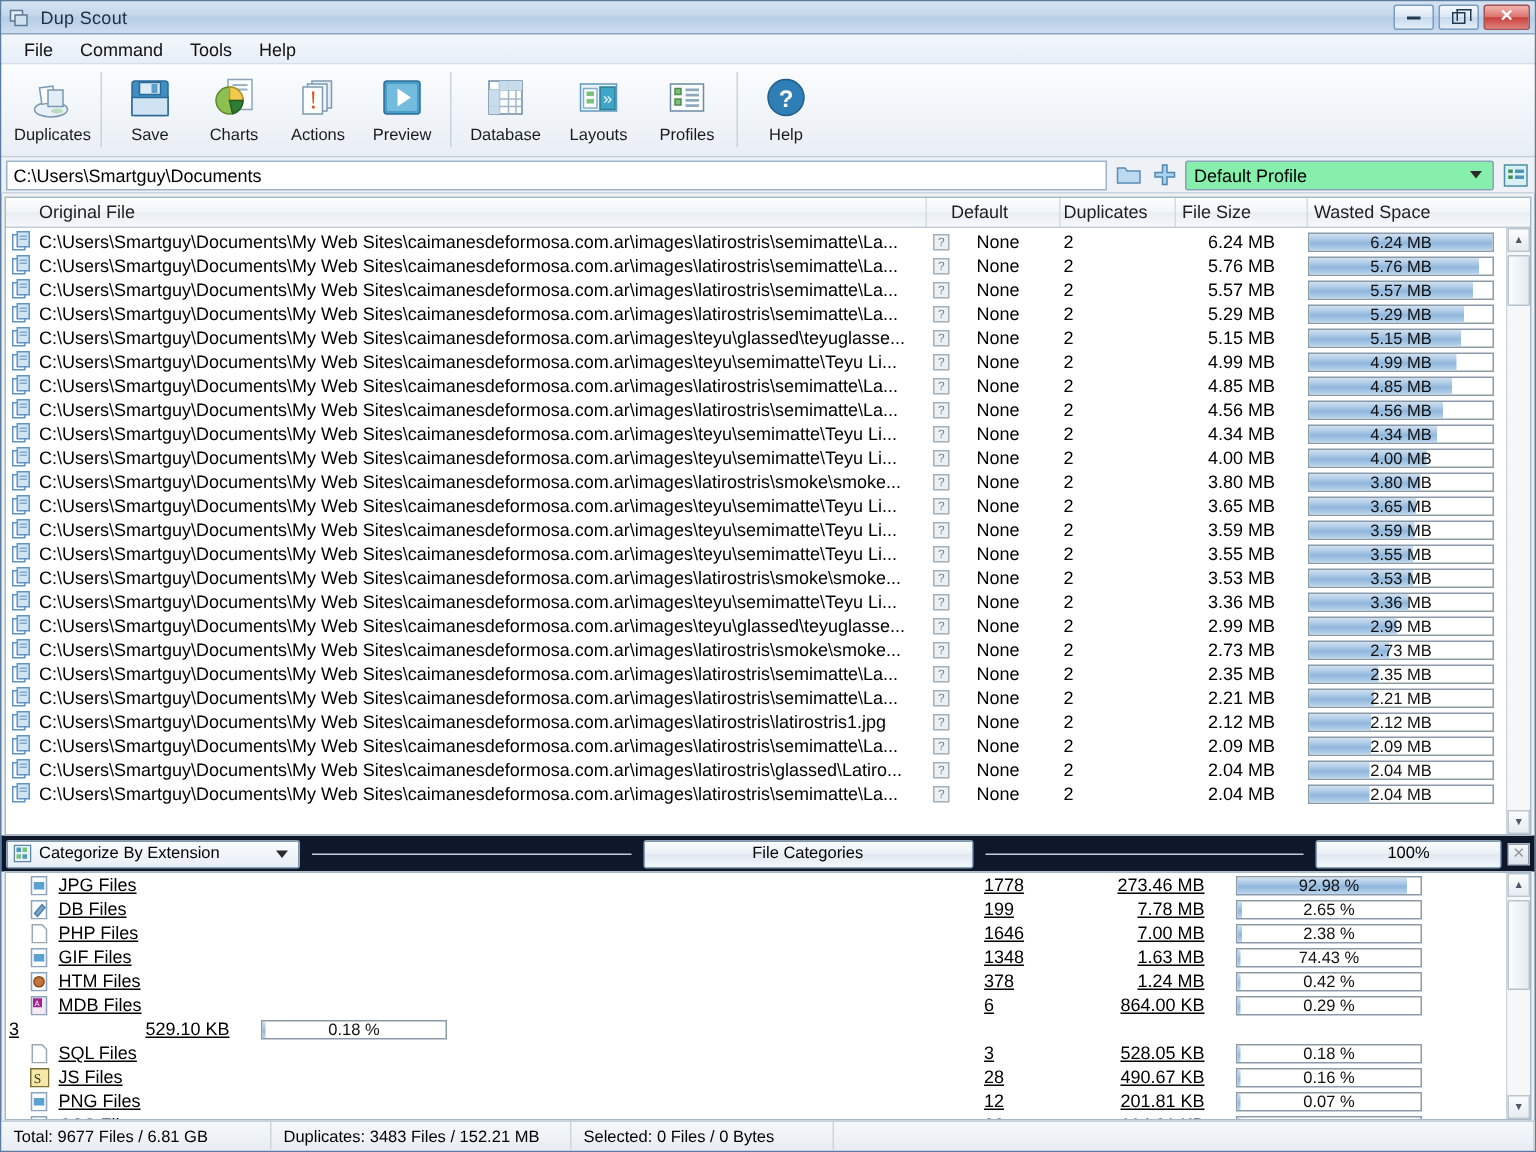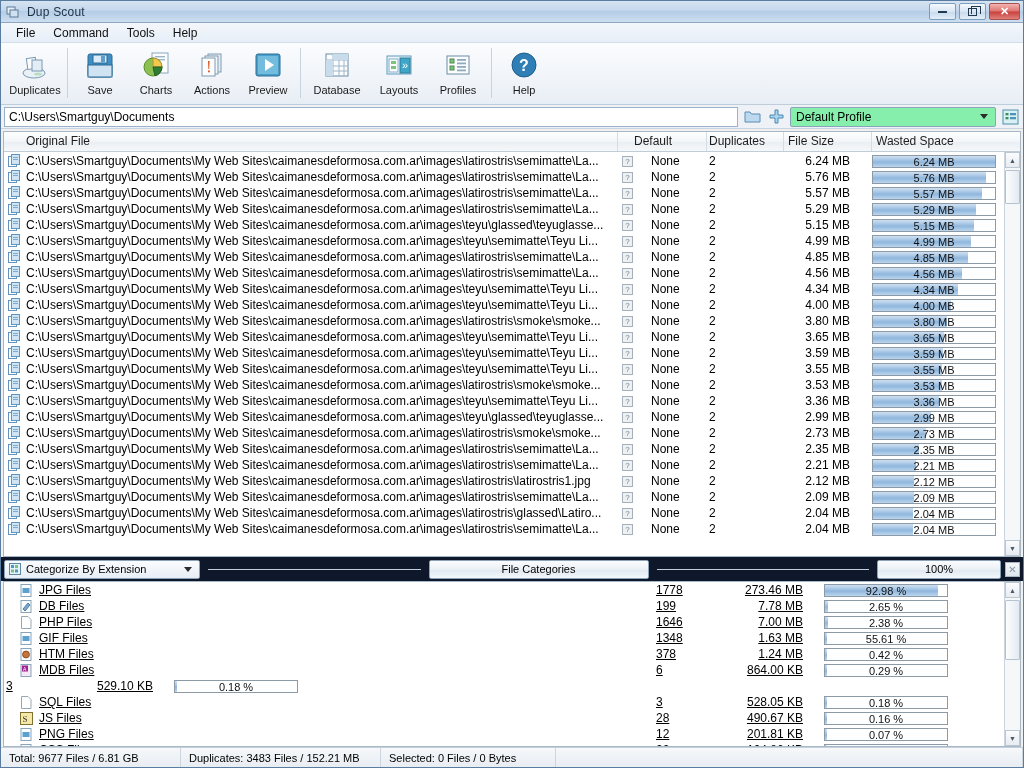--- a/index.html
+++ b/index.html
@@ -982,21 +982,21 @@
                 <rect x="1" y="0.5" width="10" height="12" fill="#fbfdfe" stroke="#8aa5bb"></rect>
                 <rect x="2.5" y="4" width="7" height="5" fill="#5c9fd1"></rect>
               </svg></span>
        <span>GIF Files</span>
      </div>
      <div class="cc-cnt">1348</div>
      <div class="cc-size">1.63 MB</div>
      <div class="cc-pct">
        <div class="bar">
          <div class="fill" style="width:1.5%"></div>
-         <div class="txt">55.61 %</div>
+         <div class="txt">74.43 %</div>
        </div>
      </div>
         </div>
         <div class="crow">
           <div class="cc-name">
        <span class="cicon"><svg width="13" height="13" viewBox="0 0 13 13">
                 <rect x="1" y="0.5" width="10" height="12" fill="#fbfdfe" stroke="#8aa5bb"></rect>
                 <circle cx="6" cy="6.5" r="3.4" fill="#c6743a" stroke="#8a4d22"></circle>
               </svg></span>
        <span>HTM Files</span>

